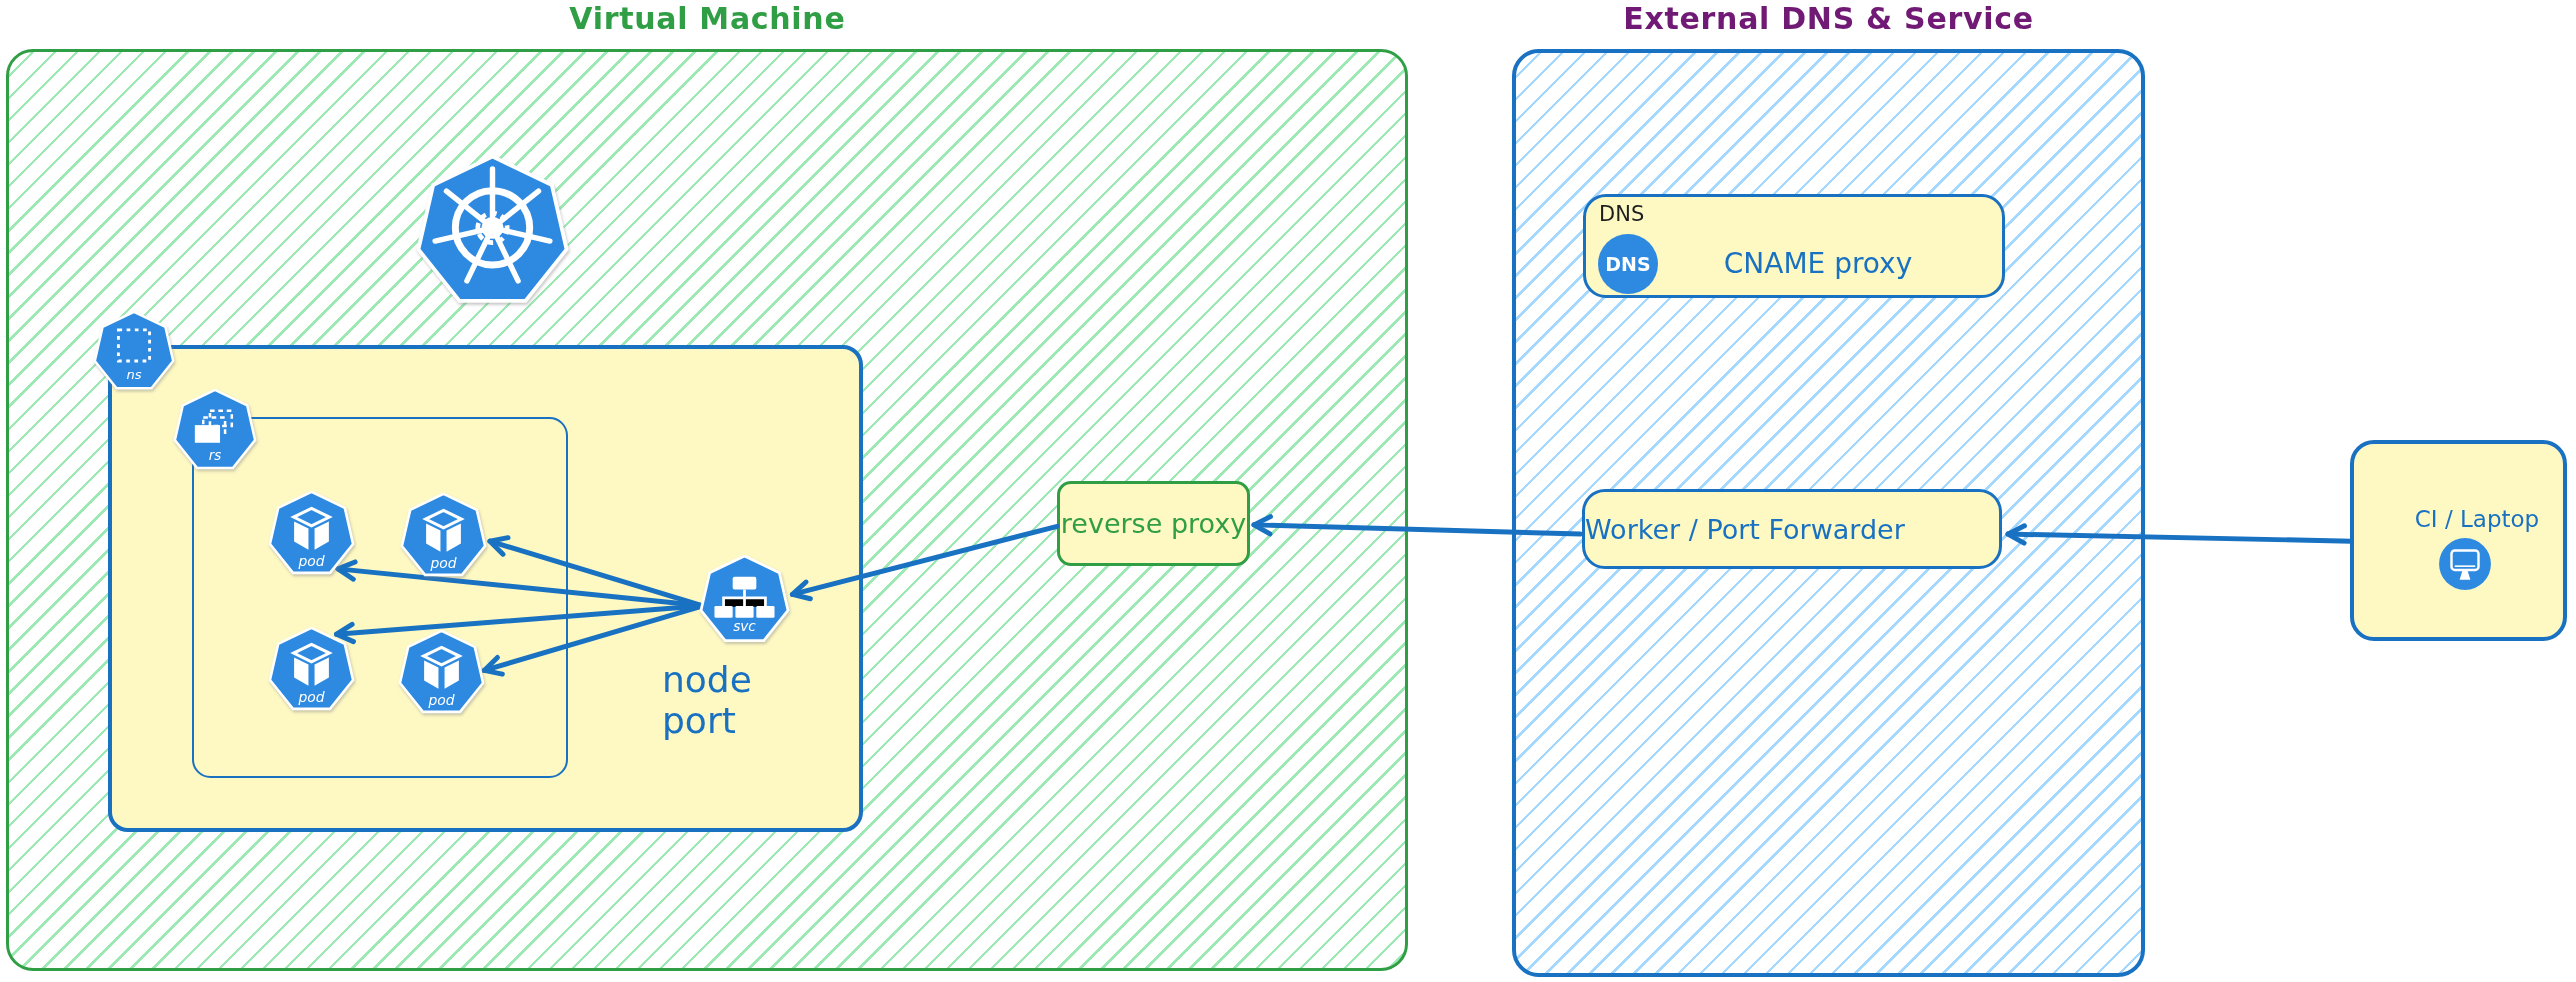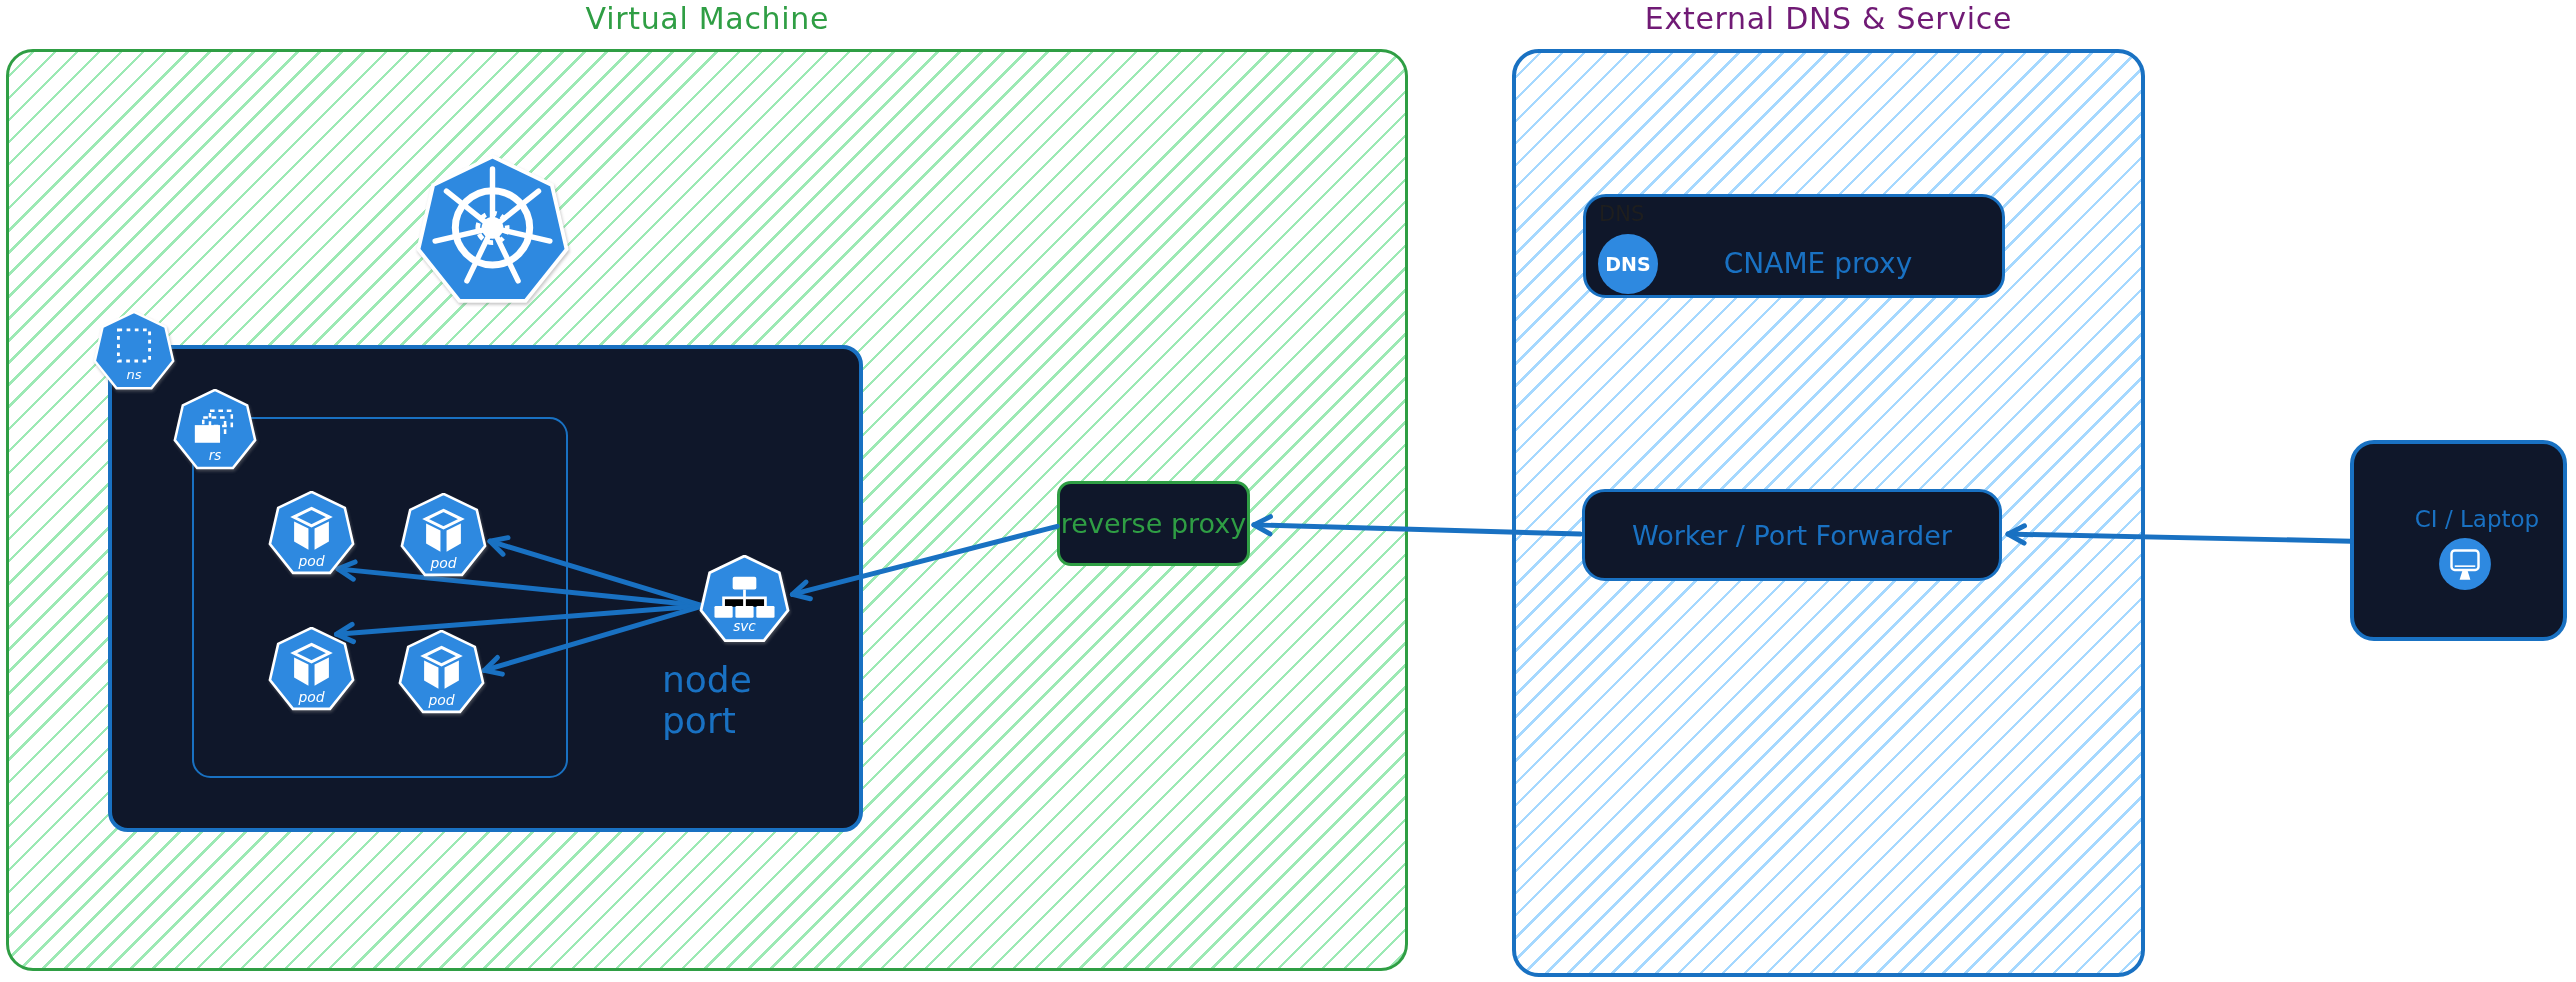--- a/index.html
+++ b/index.html
@@ -7,31 +7,31 @@
           font-family:"DejaVu Sans",sans-serif;}
   .abs{position:absolute;}
 
   
   .group-box{box-sizing:border-box;border-radius:27px;}
   #vm-box{left:6.4px;top:49px;width:1402px;height:922px;border:3.6px solid #2f9e44;z-index:1;
     background-image:repeating-linear-gradient(135deg,#9ce9b4 0 2.5px,transparent 2.5px 15.6px);}
   #ext-box{left:1512px;top:49px;width:633px;height:928px;border:4.3px solid #1971c2;z-index:1;
     background-image:repeating-linear-gradient(135deg,#a5d8ff 0 2.5px,transparent 2.5px 15.6px);}
 
-  .group-title{z-index:2;text-align:center;font-size:30px;font-weight:400;letter-spacing:0.7px;}
+  .group-title{z-index:2;text-align:center;font-size:30px;font-weight:700;letter-spacing:0.7px;}
   #vm-title{left:6.4px;top:1.4px;width:1402px;color:#2f9e44;}
   #ext-title{left:1512px;top:1.4px;width:633px;color:#701a75;}
 
   
-  .card{box-sizing:border-box;background:#0f172a;z-index:2;}
+  .card{box-sizing:border-box;background:#fef9c3;z-index:2;}
   #ns-box{left:108px;top:345px;width:755px;height:487px;border:4.3px solid #1971c2;border-radius:20px;}
   #rs-box{left:192px;top:417px;width:376px;height:361px;border:2.8px solid #1971c2;border-radius:18.5px;z-index:3;}
   #dns-card{left:1583px;top:194px;width:422px;height:104px;border:3.6px solid #1971c2;border-radius:23px;}
-  #worker-card{left:1582px;top:489px;width:420px;height:92px;border:3.6px solid #1971c2;border-radius:23px;
-    display:flex;align-items:center;justify-content:center;}
+  #worker-card{left:1582px;top:489px;width:420px;height:80px;border:3.6px solid #1971c2;border-radius:23px;
+    display:flex;align-items:center;}
   #ci-card{left:2350px;top:440px;width:217px;height:201px;border:4.3px solid #1971c2;border-radius:24px;}
   #rp-card{left:1057px;top:481px;width:193px;height:85px;border:3.6px solid #2f9e44;border-radius:14px;
     display:flex;align-items:center;justify-content:center;}
 
   .blue-text{color:#1971c2;}
   .green-text{color:#2f9e44;}
   #worker-card span{font-size:27px;}
   #rp-card span{font-size:27px;}
 
   #dns-tag{left:1599px;top:202px;font-size:21px;color:#1e1e1e;z-index:3;font-weight:500;}

